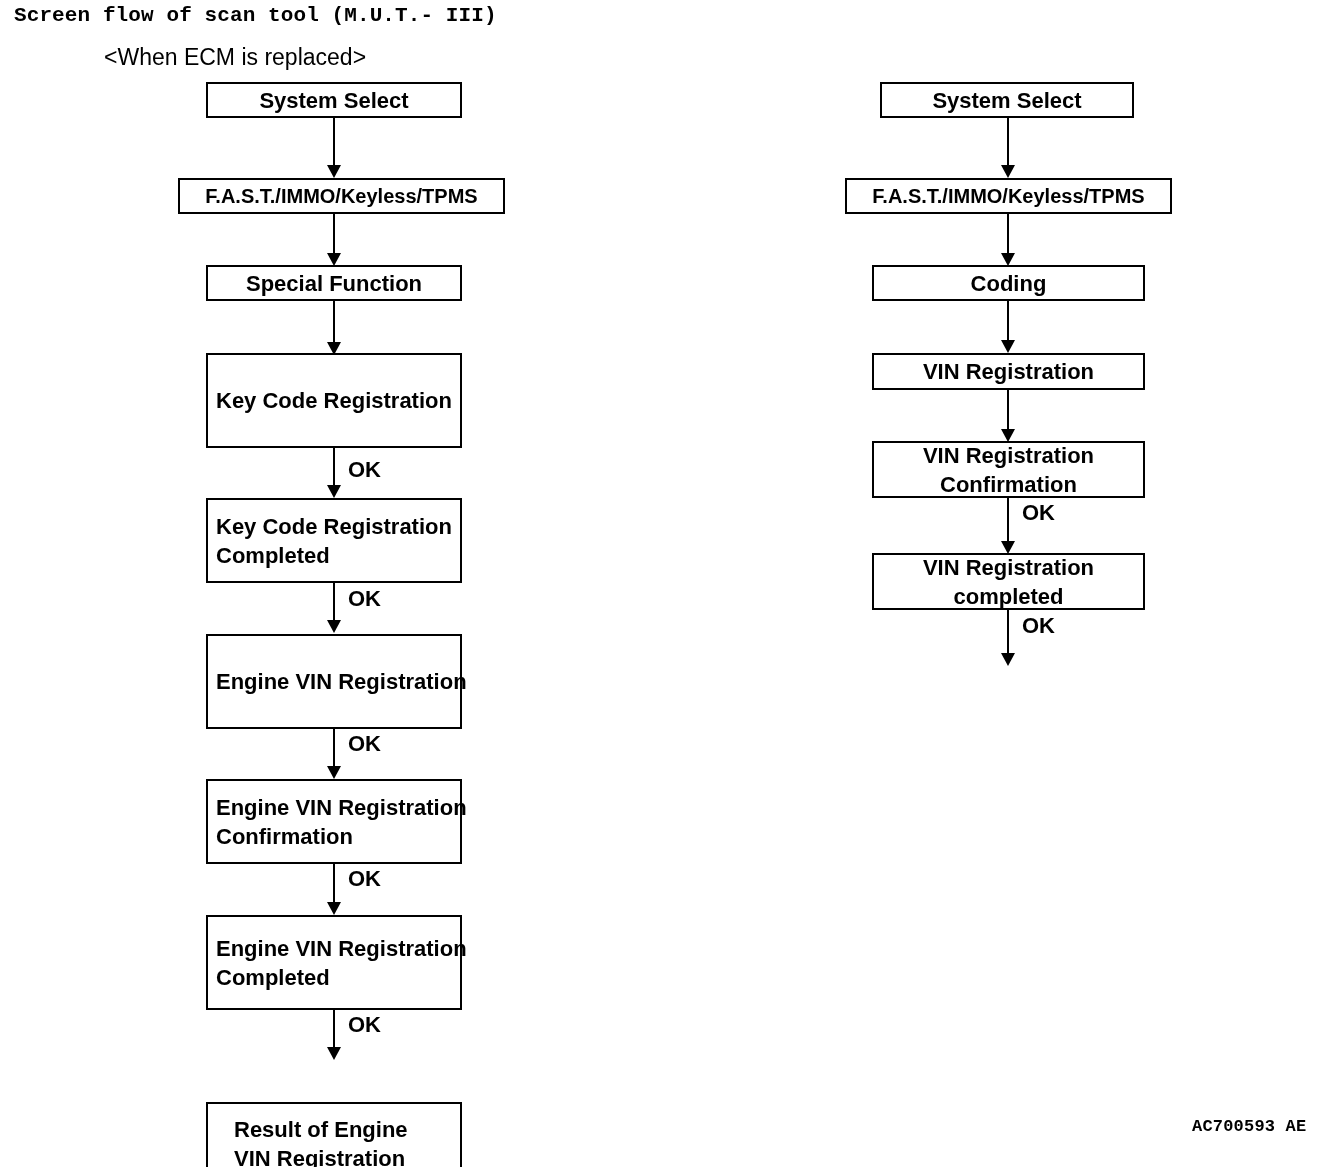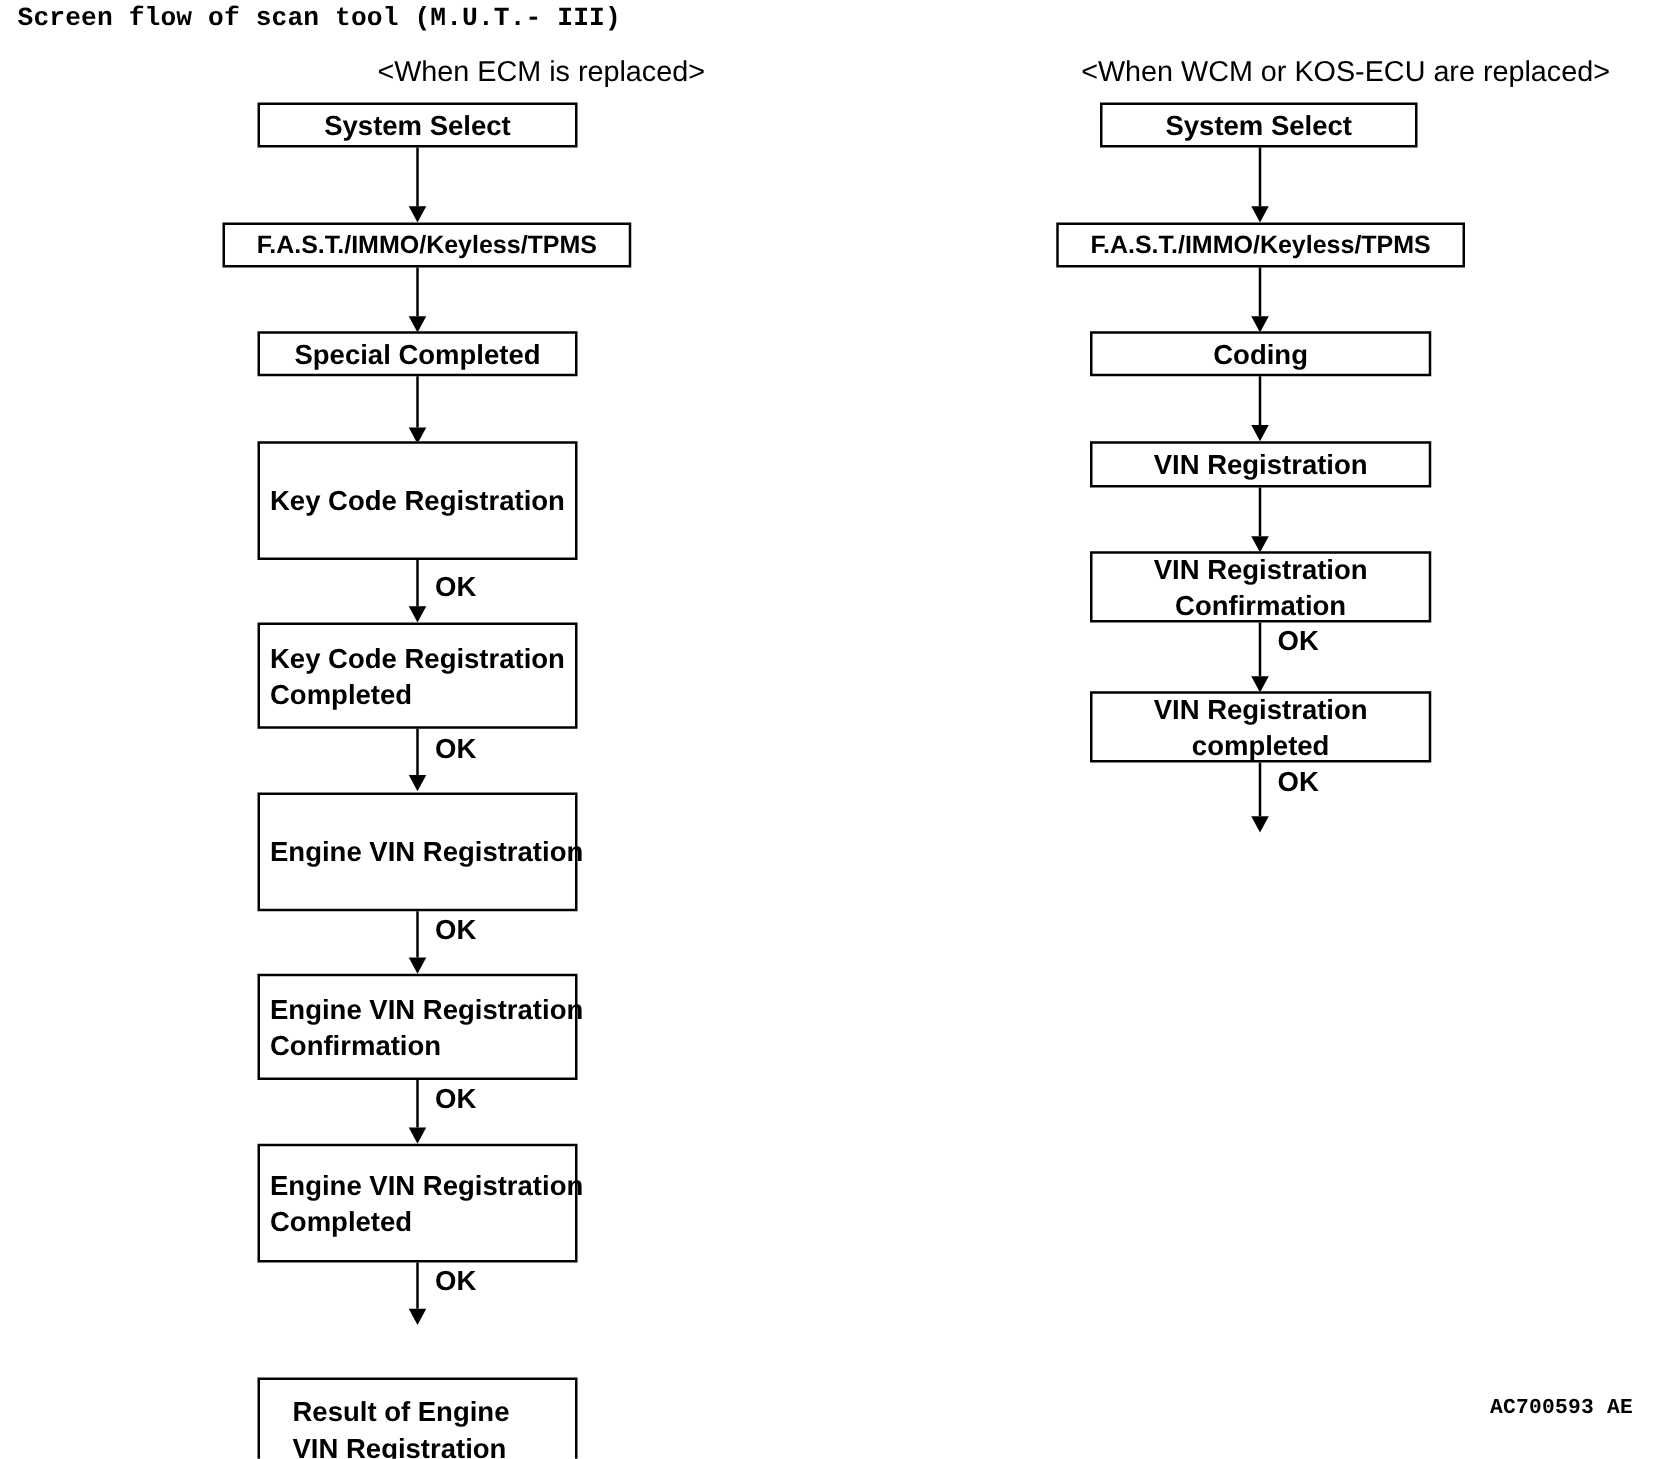--- a/index.html
+++ b/index.html
@@ -32,21 +32,21 @@
     letter-spacing: 0.1px;
     white-space: nowrap;
     font-family: Liberation Mono, monospace;
   }
 
   
   .col-heading {
     font-size: 23px;
     font-weight: normal;
     white-space: nowrap;
-    text-align: right;
+    text-align: left;
   }
 
   
   .node {
     box-sizing: border-box;
     border: 2px solid #000000;
     background: #ffffff;
     font-size: 22px;
     line-height: 29px;
     display: flex;
@@ -110,21 +110,21 @@
 
   <div class="abs node center" style="left:178px; top:178px; width:327px; height:36px;">
     <span class="line" style="font-size:20px;">F.A.S.T./IMMO/Keyless/TPMS</span>
   </div>
   <div class="abs arrow" style="left:327px; top:214px; height:52px;">
     <div class="shaft" style="height:39px;"></div>
     <div class="head" style="top:39px;"></div>
   </div>
 
   <div class="abs node center" style="left:206px; top:265px; width:256px; height:36px;">
-    <span class="line">Special Completed</span>
+    <span class="line">Special Function</span>
   </div>
   <div class="abs arrow" style="left:327px; top:301px; height:54px;">
     <div class="shaft" style="height:41px;"></div>
     <div class="head" style="top:41px;"></div>
   </div>
 
   <div class="abs node left" style="left:206px; top:353px; width:256px; height:95px;">
     <span class="line">Key Code Registration</span>
   </div>
   <div class="abs arrow" style="left:327px; top:448px; height:50px;">
@@ -170,21 +170,20 @@
     <div class="shaft" style="height:37px;"></div>
     <div class="head" style="top:37px;"></div>
   </div>
   <div class="abs ok-label" style="left:348px; top:1014px;">OK</div>
 
   <div class="abs node indent" style="left:206px; top:1102px; width:256px; height:84px;">
     <span class="line">Result of Engine</span>
     <span class="line">VIN Registration</span>
   </div>
 
-  <div class="abs col-heading" style="left:728px; top:44px; width:560px;">&lt;When WCM or KOS-ECU are replaced&gt;</div>
 
   <div class="abs node center" style="left:880px; top:82px; width:254px; height:36px;">
     <span class="line">System Select</span>
   </div>
   <div class="abs arrow" style="left:1001px; top:118px; height:60px;">
     <div class="shaft" style="height:47px;"></div>
     <div class="head" style="top:47px;"></div>
   </div>
 
   <div class="abs node center" style="left:845px; top:178px; width:327px; height:36px;">

